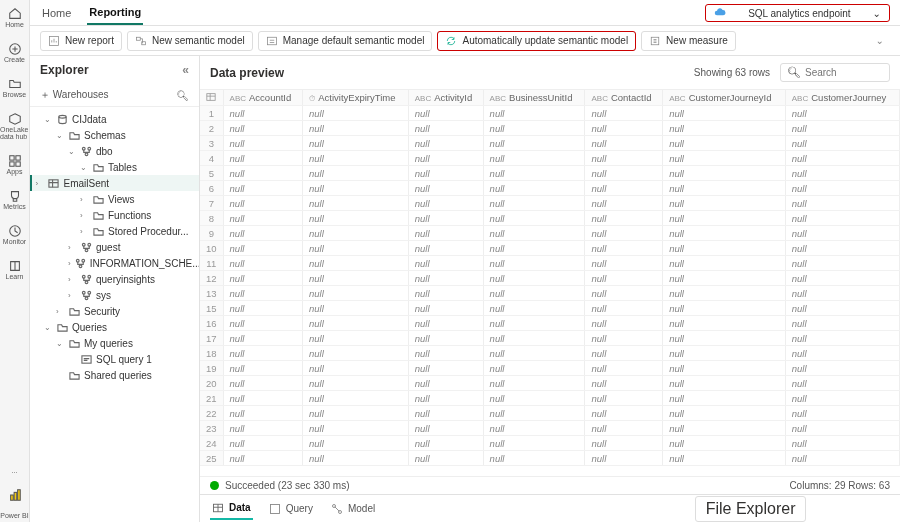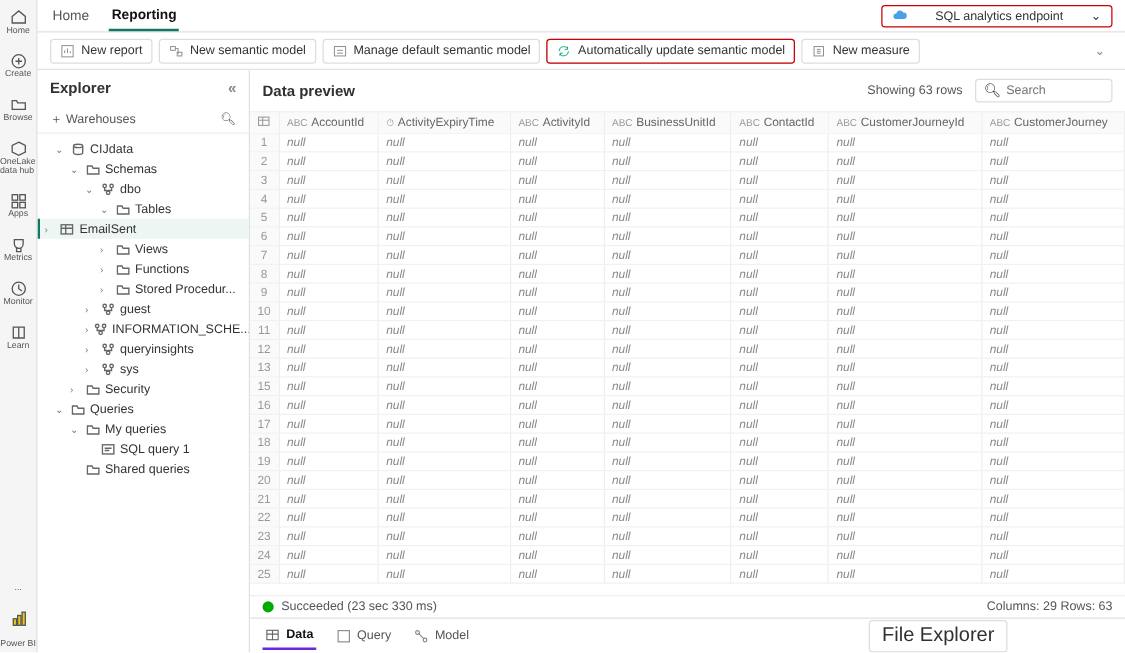--- a/index.html
+++ b/index.html
@@ -46,21 +46,21 @@
 th,td{border-right:1px solid #eee;border-bottom:1px solid #f1f1f1;padding:1.5px 6px;text-align:left;font-size:9.5px;color:#555;height:14px;white-space:nowrap;overflow:hidden}
 th{background:#fafafa;font-weight:400;color:#666;position:sticky;top:0}
 th .typ{font-size:8px;color:#999;margin-right:3px}
 th:first-child,td:first-child{width:22px;text-align:center;color:#999;background:#fafafa}
 td.v{font-style:italic;color:#888}
 .status{display:flex;align-items:center;padding:3px 10px;font-size:10px;color:#555;gap:6px}
 .status .ok{width:9px;height:9px;border-radius:50%;background:#0a0;display:inline-block}
 .status .flex{flex:1}
 .viewtabs{display:flex;align-items:center;height:28px;padding:0 10px;gap:14px;border-top:1px solid #e1e1e1}
 .vtab{display:flex;align-items:center;gap:5px;font-size:10px;color:#555;cursor:pointer;padding:4px 2px}
-.vtab.active{color:#111;border-bottom:2px solid #6d28d9;font-weight:600}
+.vtab.active{color:#111;border-bottom:2px solid #14b8a6;font-weight:600}
 .vtab svg{width:12px;height:12px;stroke:#666;fill:none;stroke-width:1.2}
 .fileexp{margin-left:auto;margin-right:auto;border:1px solid #ddd;border-radius:3px;padding:3px 10px;font-size:16px;cursor:pointer;position:relative;left:110px}
 </style>
 </head>
 <body>
 
 <div class="leftrail" id="rail">
     <div class="railitem">
       <svg viewBox="0 0 16 16">
         <path d="M2 7l6-5 6 5v6H2z"></path>

